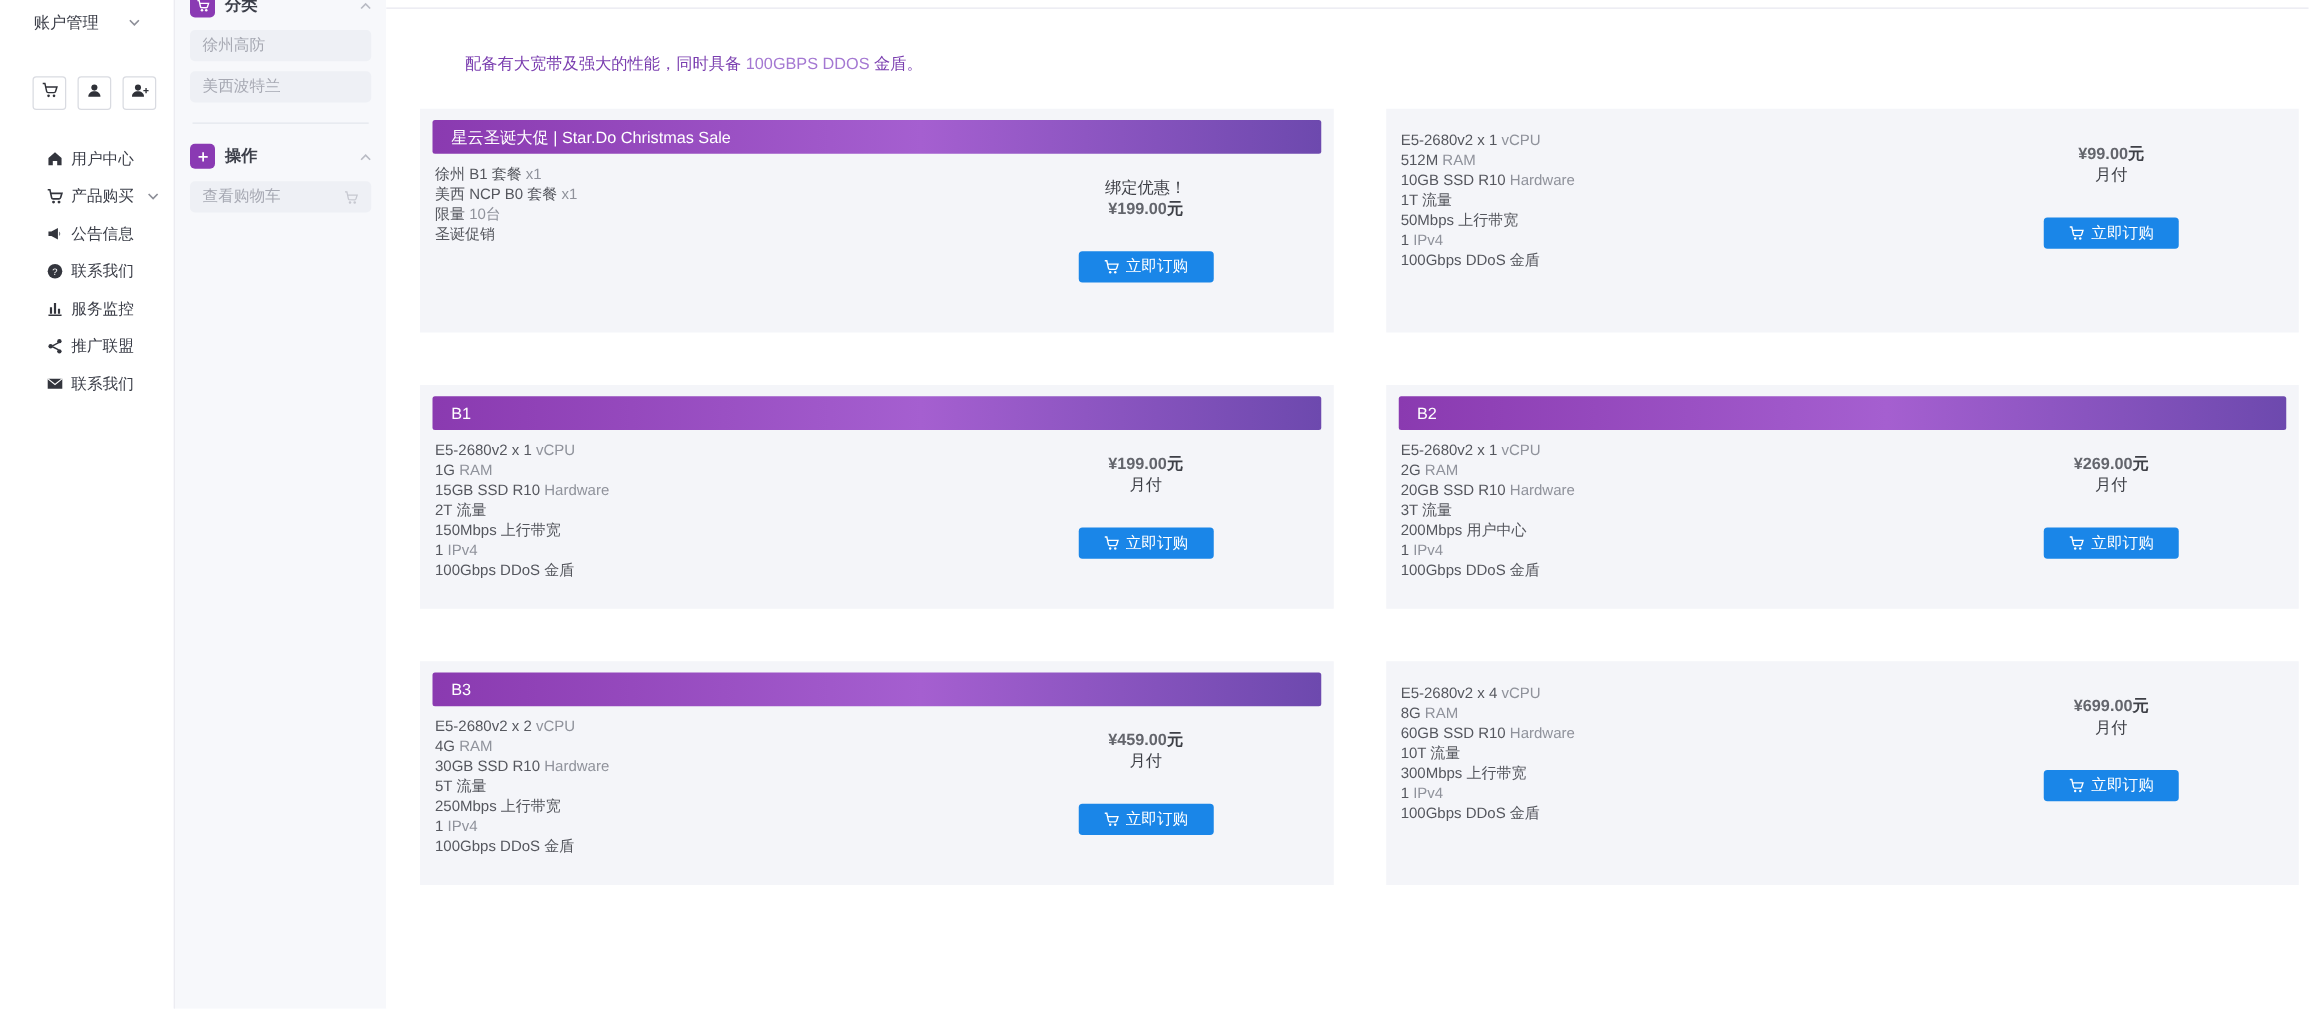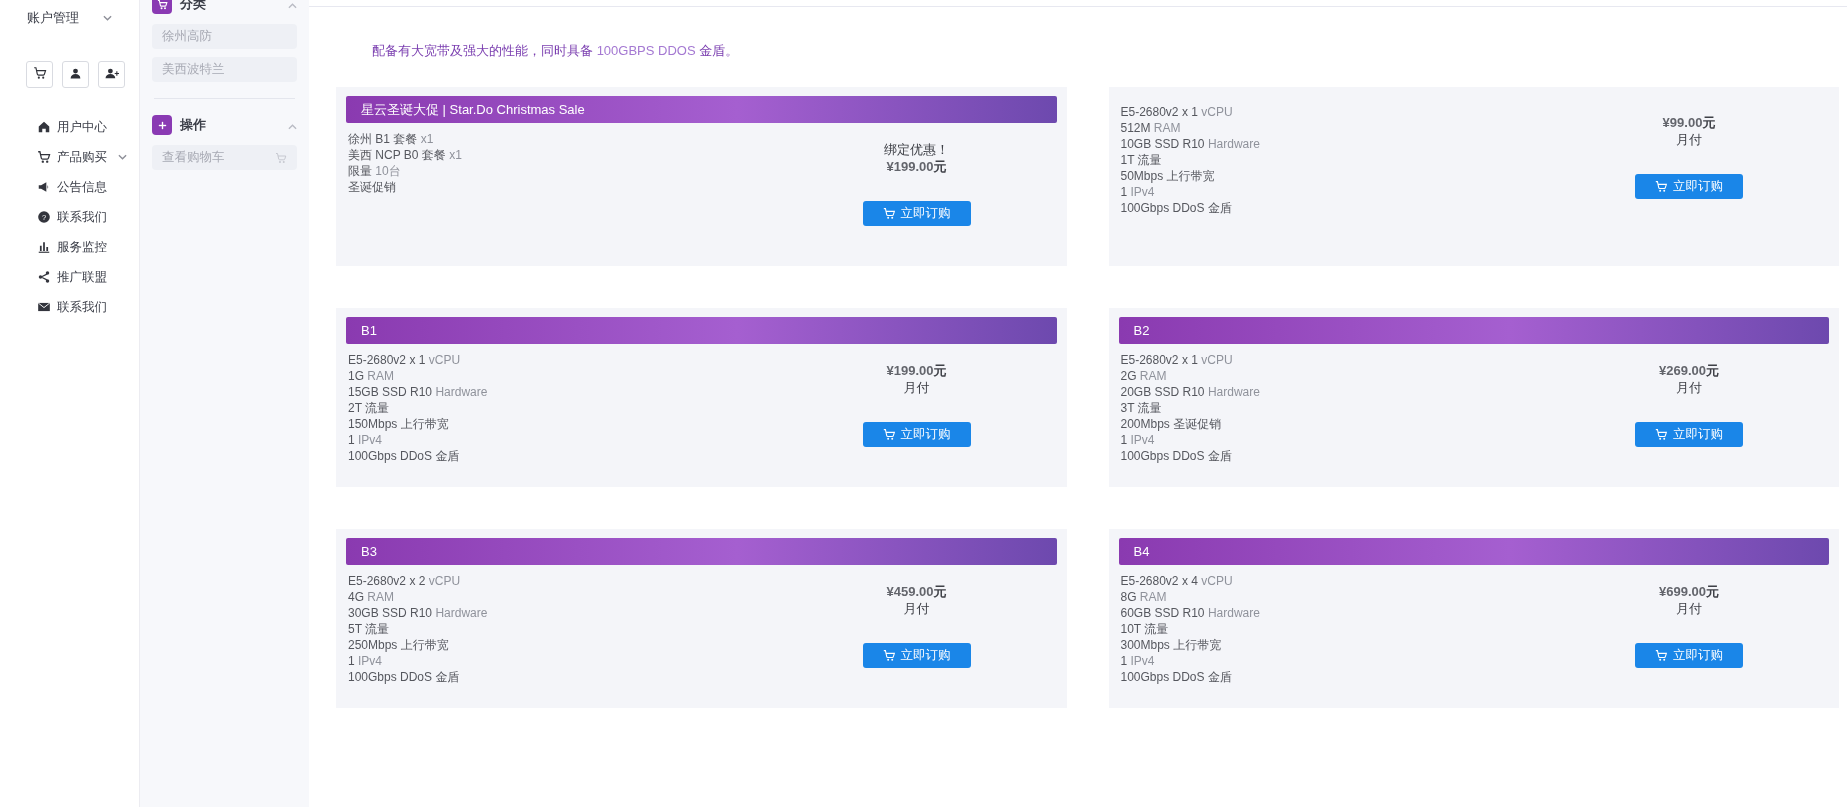--- a/index.html
+++ b/index.html
@@ -340,21 +340,21 @@
       <div class="card">
         <div class="card-header">
           <span>B2</span>
         </div>
         <div class="card-body">
           <div class="specs">
             <div class="spec"><span class="sb">E5-2680v2 x 1</span><span class="st"> vCPU</span></div>
             <div class="spec"><span class="sb">2G</span><span class="st"> RAM</span></div>
             <div class="spec"><span class="sb">20GB SSD R10</span><span class="st"> Hardware</span></div>
             <div class="spec"><span class="sb">3T 流量</span><span class="st"></span></div>
-            <div class="spec"><span class="sb">200Mbps 圣诞促销</span><span class="st"></span></div>
+            <div class="spec"><span class="sb">200Mbps 用户中心</span><span class="st"></span></div>
             <div class="spec"><span class="sb">1</span><span class="st"> IPv4</span></div>
             <div class="spec"><span class="sb">100Gbps DDoS 金盾</span><span class="st"></span></div>
           </div>
           <div class="buy">
             <div class="price-line"><span>¥269.00</span><span class="dark">元</span></div>
             <div class="cycle-line">月付</div>
             <button class="order-btn">
               <span>
                   <svg width="13" height="13" viewBox="0 0 24 24">
                     <path d="M1.5 3h3l2.4 11a2 2 0 0 0 2 1.6h8.2a2 2 0 0 0 2-1.6L21 8H5.5" fill="none" stroke="#fff" stroke-width="2"></path>
@@ -393,23 +393,20 @@
                     <circle cx="17" cy="20" r="1.8" fill="#fff"></circle>
                   </svg>
                 </span>
               <span>立即订购</span>
             </button>
           </div>
         </div>
       </div>
 
       <div class="card">
-        <div class="card-header">
-          <span>B4</span>
-        </div>
         <div class="card-body">
           <div class="specs">
             <div class="spec"><span class="sb">E5-2680v2 x 4</span><span class="st"> vCPU</span></div>
             <div class="spec"><span class="sb">8G</span><span class="st"> RAM</span></div>
             <div class="spec"><span class="sb">60GB SSD R10</span><span class="st"> Hardware</span></div>
             <div class="spec"><span class="sb">10T 流量</span><span class="st"></span></div>
             <div class="spec"><span class="sb">300Mbps 上行带宽</span><span class="st"></span></div>
             <div class="spec"><span class="sb">1</span><span class="st"> IPv4</span></div>
             <div class="spec"><span class="sb">100Gbps DDoS 金盾</span><span class="st"></span></div>
           </div>

